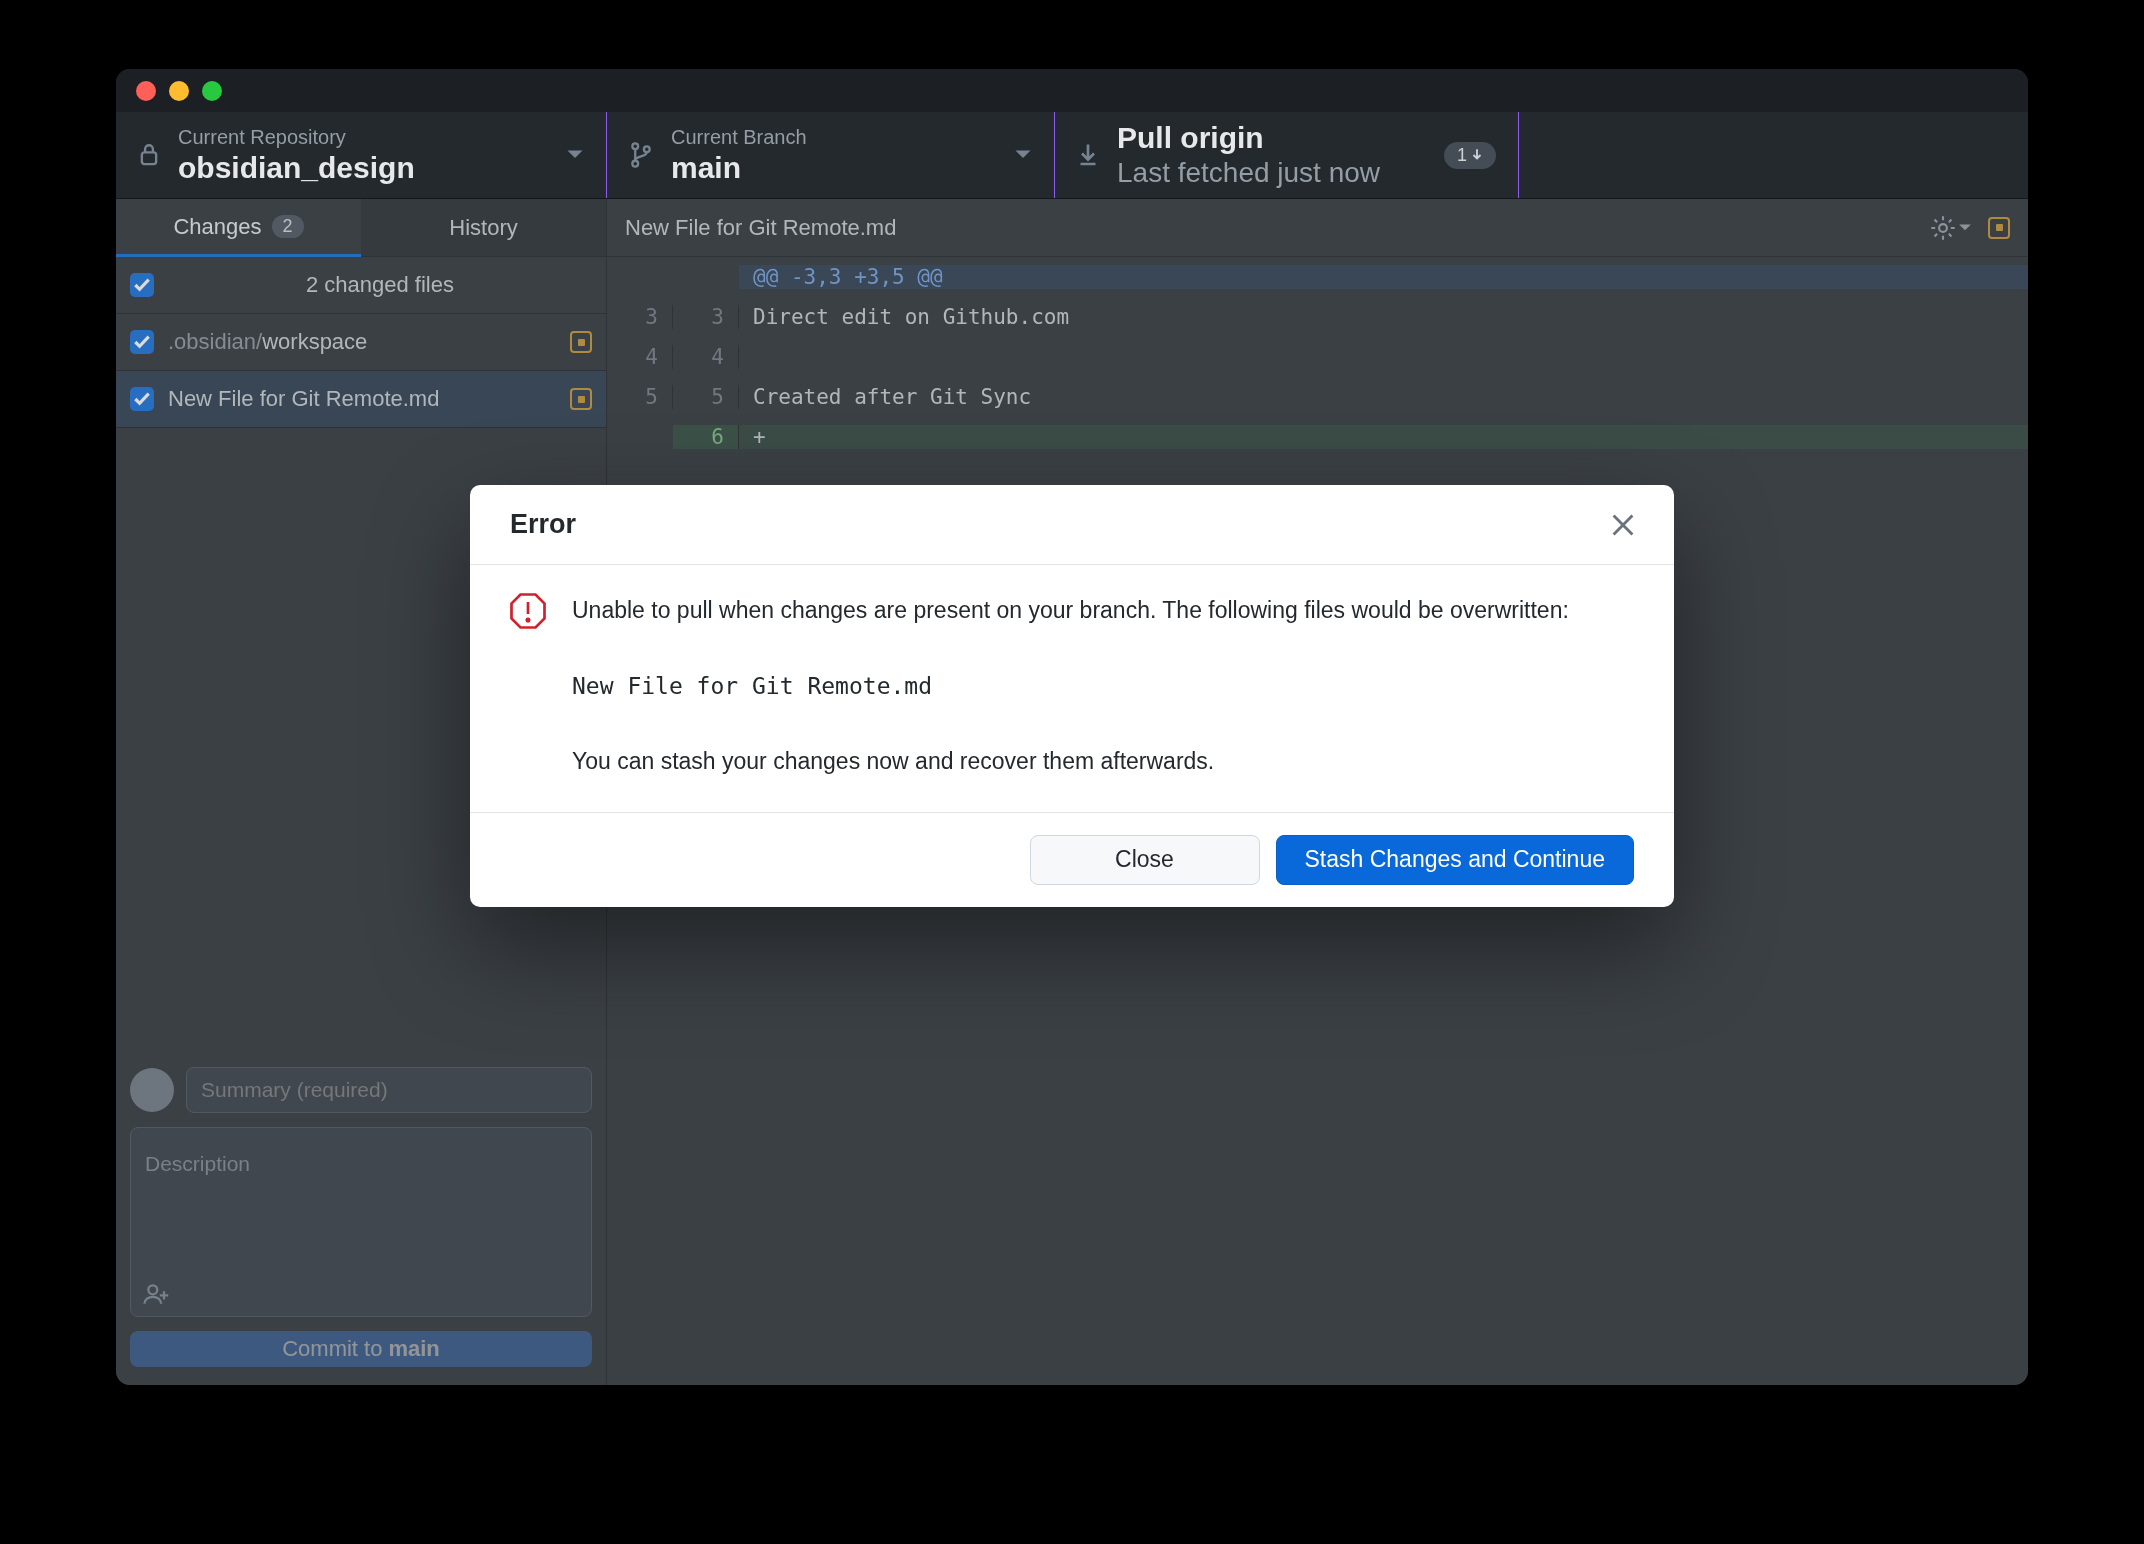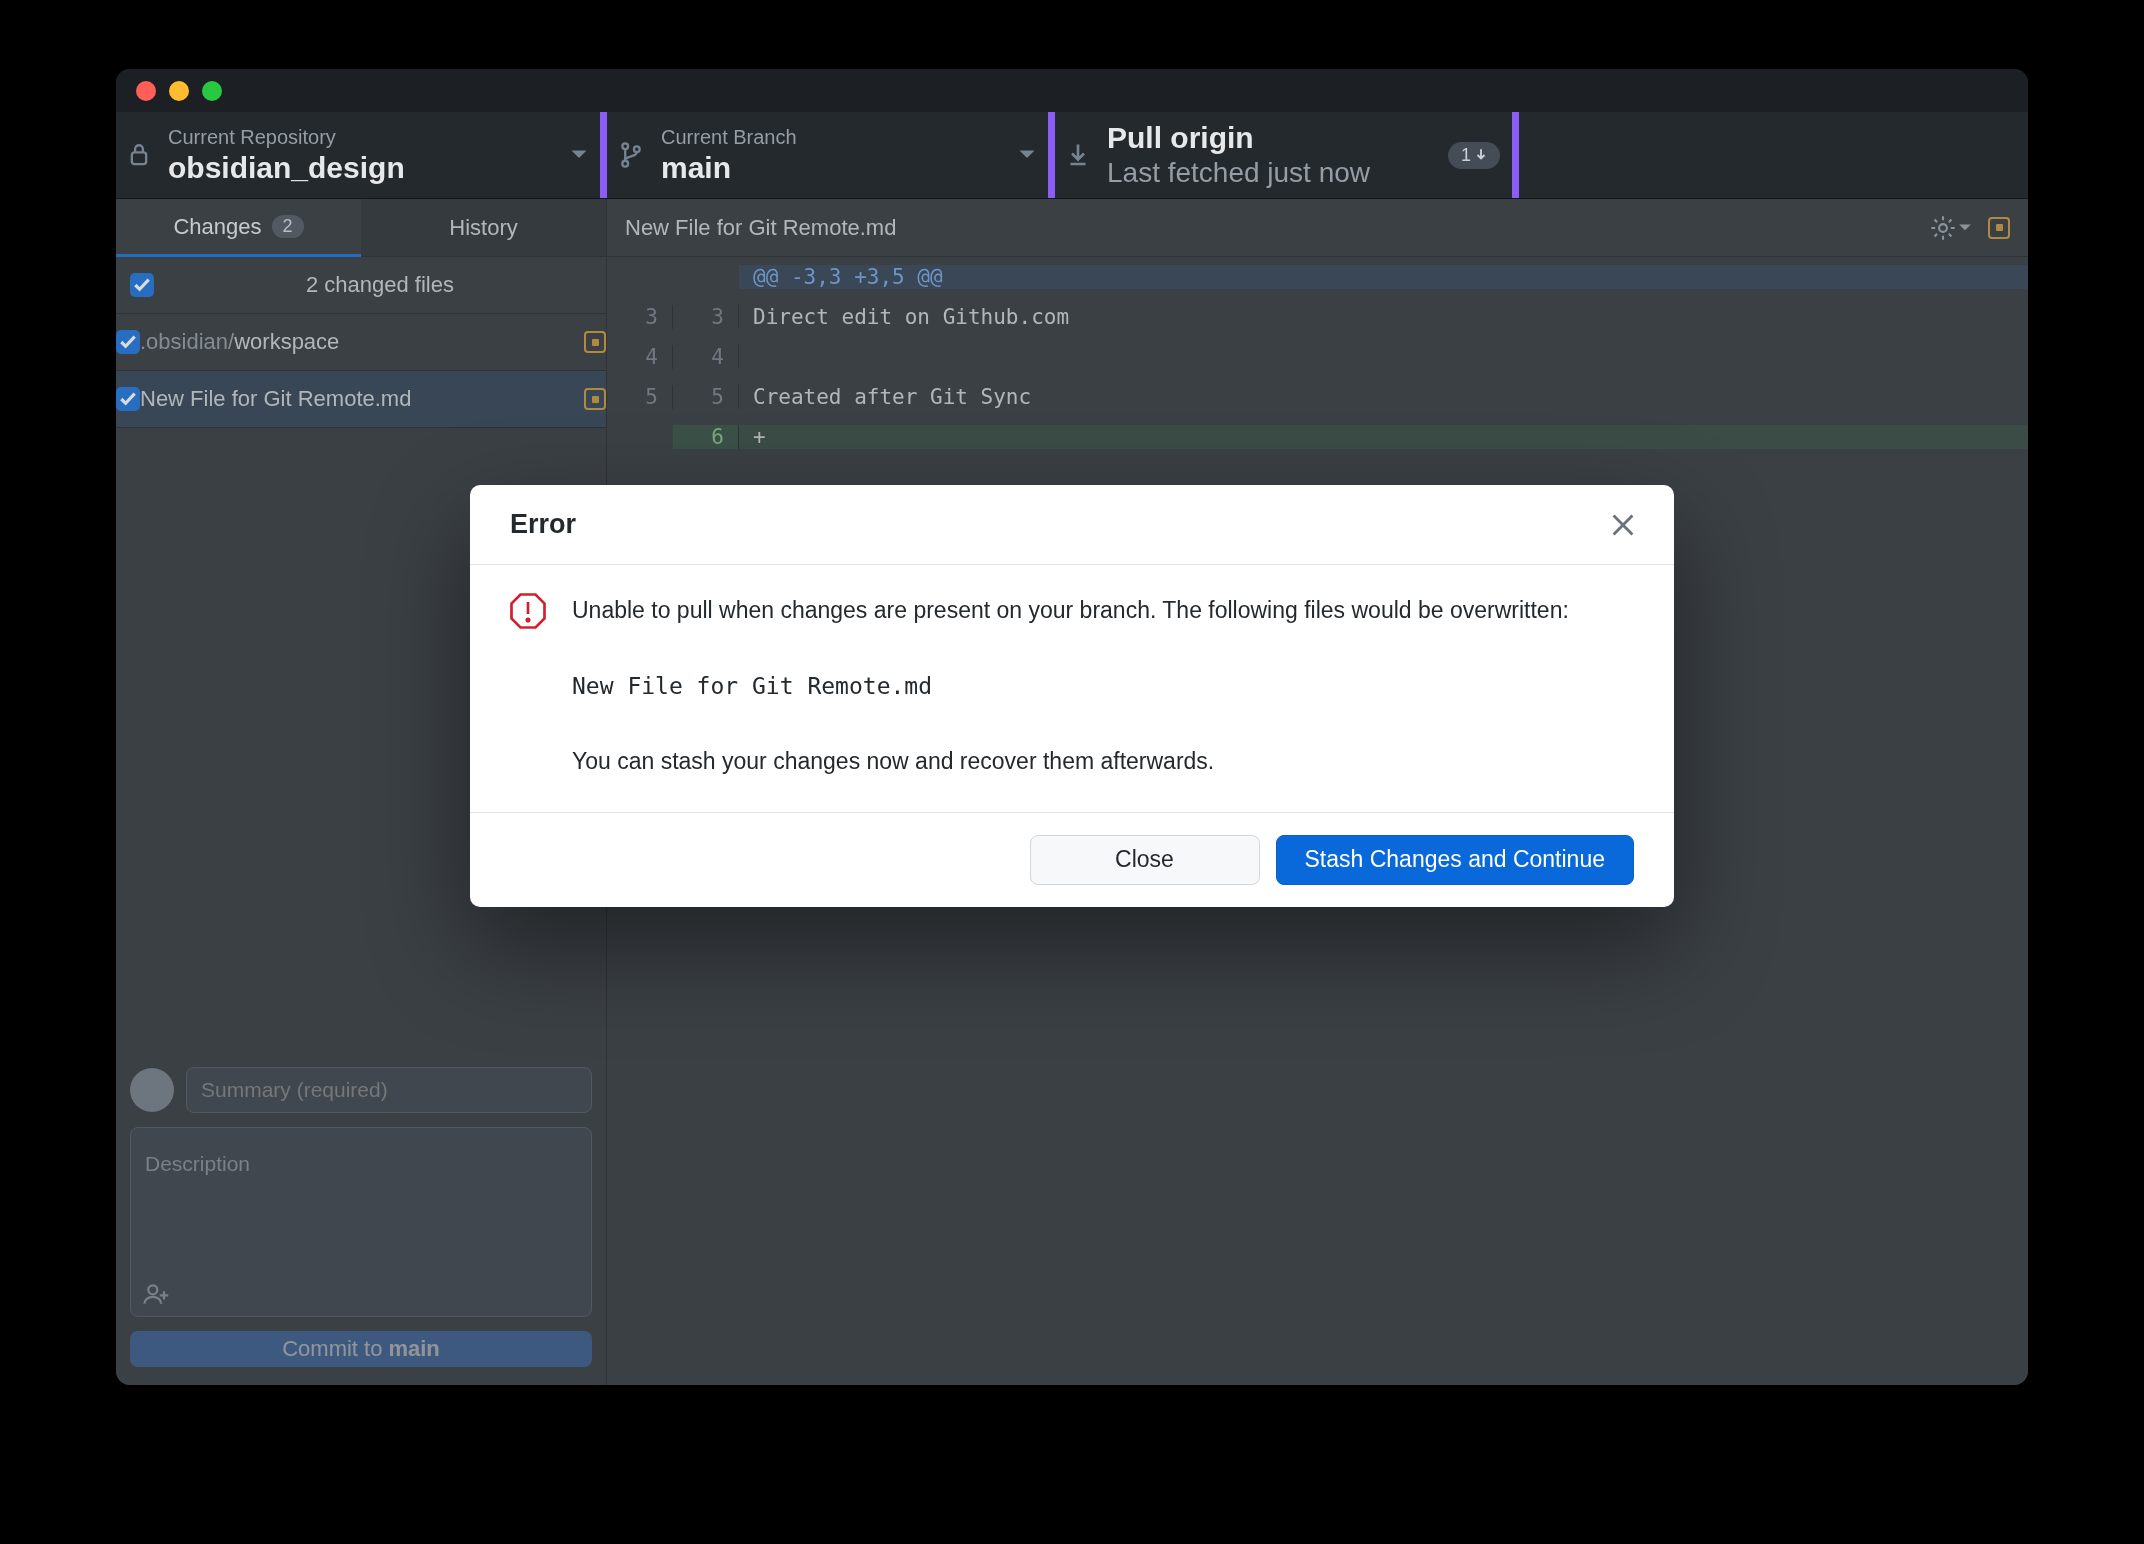--- a/index.html
+++ b/index.html
@@ -27,22 +27,22 @@
   .tl-red { background: #ff5f57; } .tl-yellow { background: #febc2e; } .tl-green { background: #28c840; }
 
   .toolbar {
     display: flex;
     height: 87px;
     background: #24292e;
     border-bottom: 1px solid #141619;
   }
   .toolbar-section {
     display: flex; align-items: center;
-    padding: 0 12px;
-    border-right: 7px solid #8b5cf6;
+    padding: 0 22px;
+    border-right: 1px solid #8b5cf6;
     gap: 18px;
     cursor: default;
   }
   .toolbar-section.repo { width: 491px; }
   .toolbar-section.branch { width: 448px; }
   .toolbar-section.pull { width: 464px; justify-content: space-between; }
   .tb-icon { color: #768390; display:flex; align-items:center; }
   .tb-text { display:flex; flex-direction:column; gap:2px; flex:1; }
   .tb-label { font-size: 20px; color: #959da5; }
   .tb-value { font-size: 30px; font-weight: 600; color: #e6e8ea; }
@@ -71,22 +71,22 @@
     display:flex; align-items:center; gap:14px;
     height:57px; padding:0 14px; font-size:22px; color:#c8ccd0;
     border-bottom:1px solid #141619;
   }
   .change-header .label { flex:1; text-align:center; }
   .checkbox {
     width:24px; height:24px; border-radius:5px; background:#0969da;
     display:flex; align-items:center; justify-content:center;
   }
   .file-row {
-    display:flex; align-items:center; 
-    height:57px; padding:0 0; font-size:22px; color:#c8ccd0;
+    display:flex; align-items:center; gap:14px;
+    height:57px; padding:0 14px; font-size:22px; color:#c8ccd0;
     border-bottom:1px solid #141619;
   }
   .file-row.selected { background:#0969da22; }
   .file-name { flex:1; overflow:hidden; white-space:nowrap; text-overflow:ellipsis; }
   .file-dim { color:#8a9199; }
   .mod-badge {
     width:22px; height:22px; border:2px solid #c69026; border-radius:4px;
     display:flex; align-items:center; justify-content:center;
   }
   .mod-dot { width:7px; height:7px; background:#c69026; border-radius:1px; }

